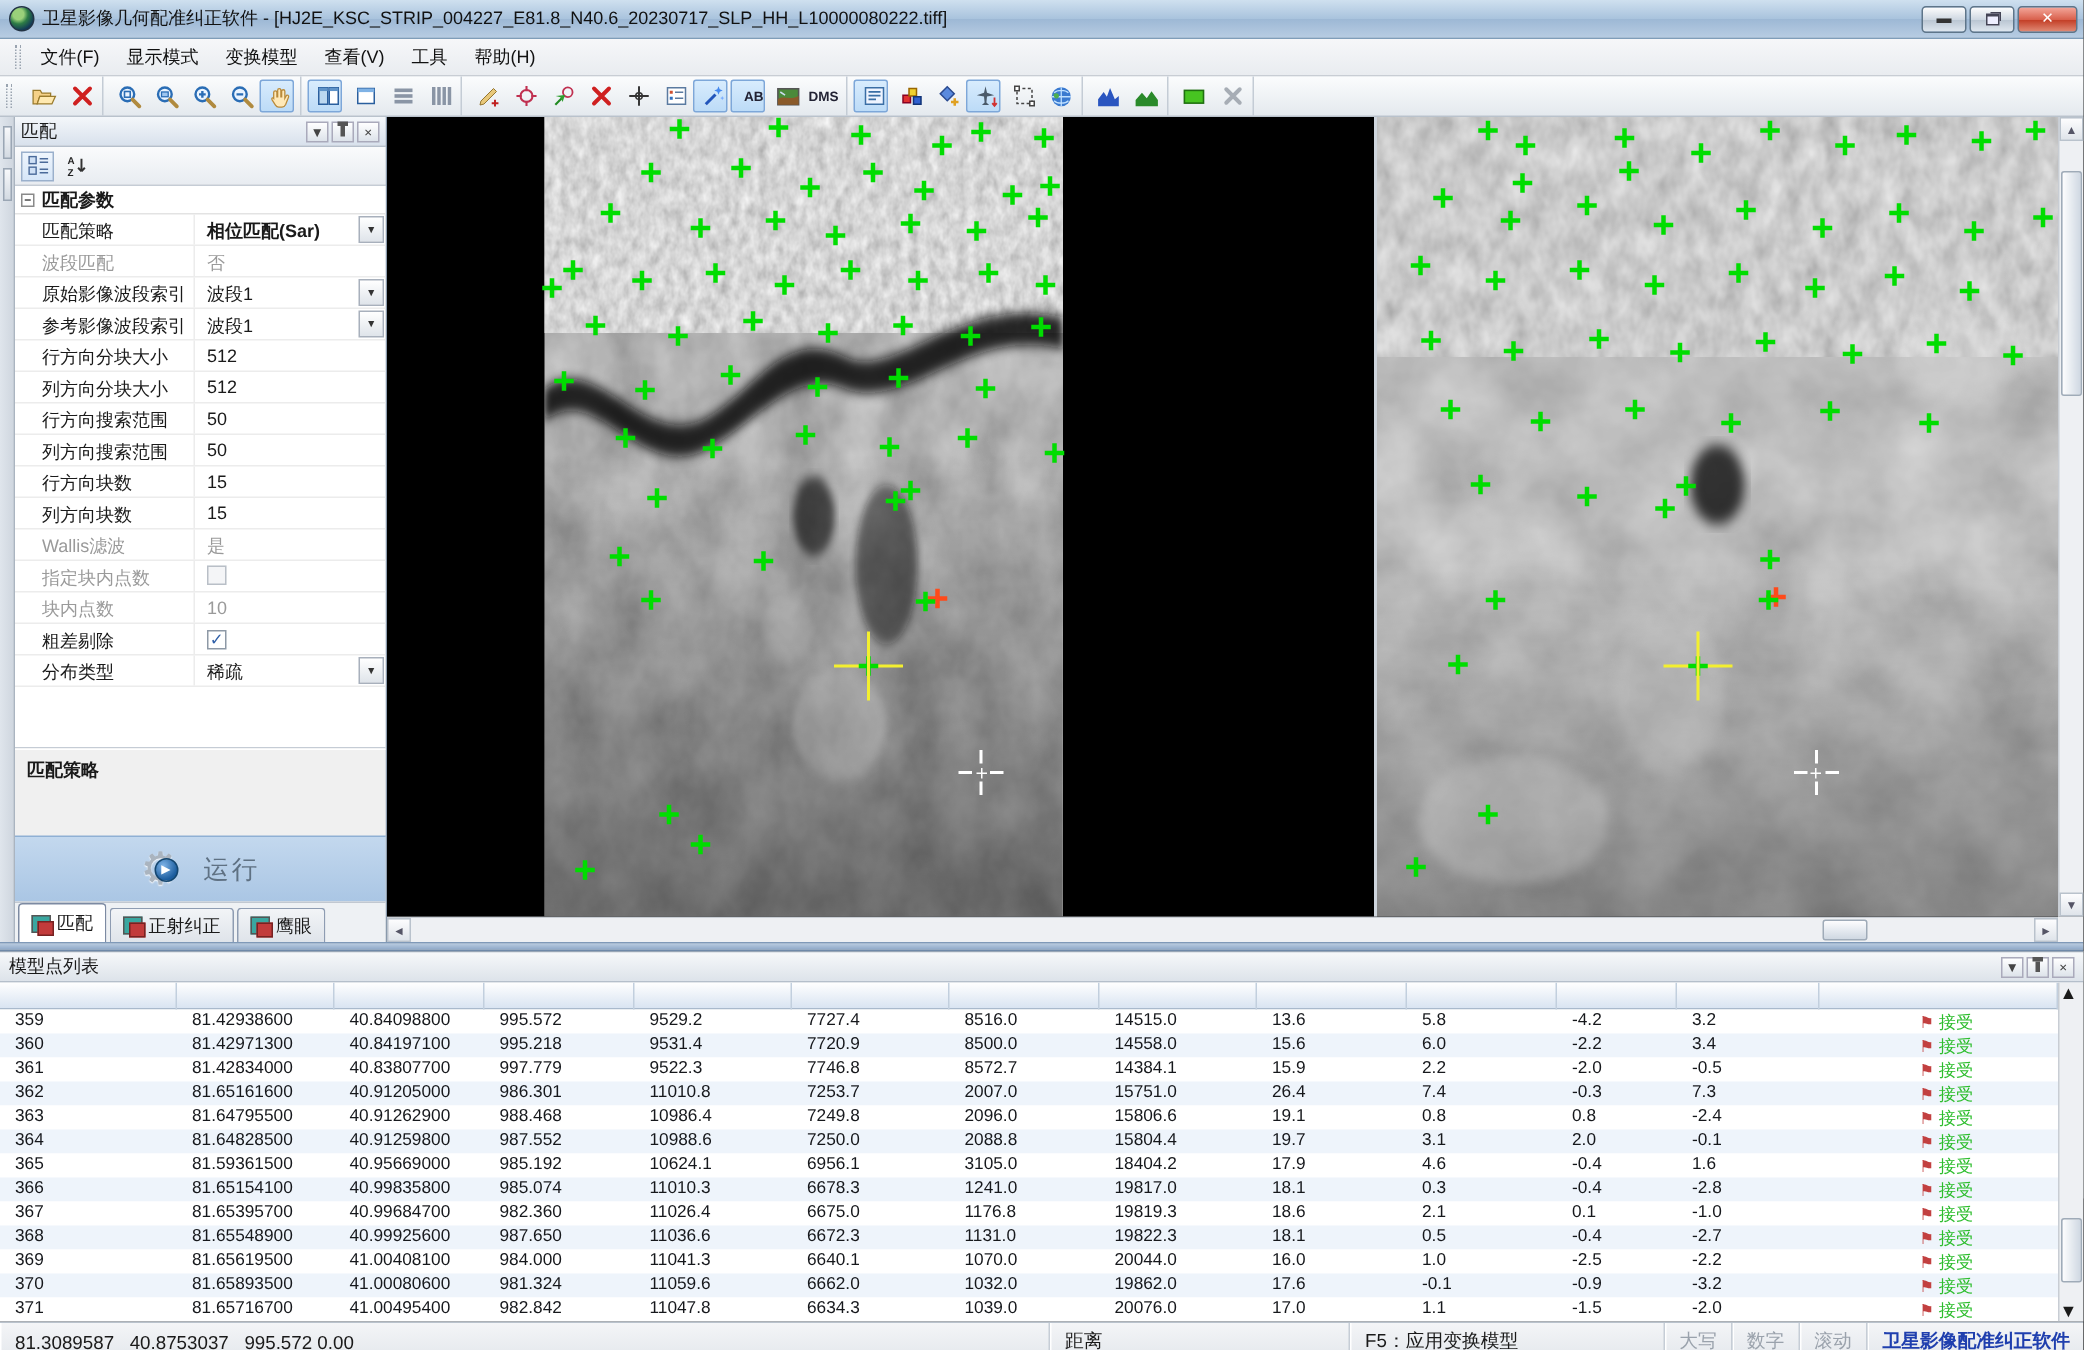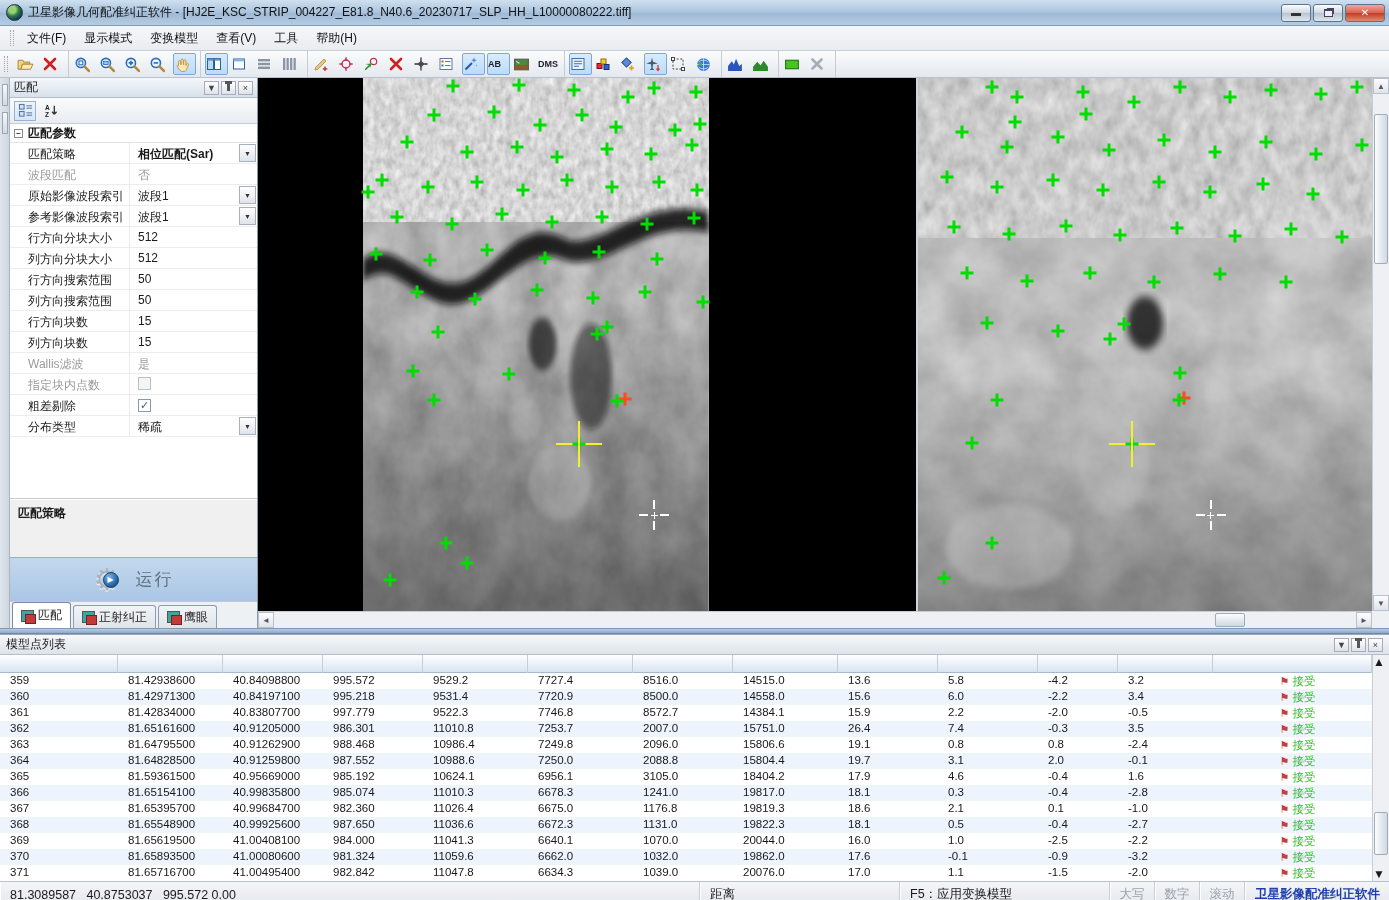--- a/index.html
+++ b/index.html
@@ -21,21 +21,21 @@
   .restore-glyph { width:9px; height:8px; border:1px solid #445; border-top:2px solid #445; background:#eef; box-shadow:2px -2px 0 -1px #445; }
 
   
   .menubar { height:25px; flex:0 0 25px; background:linear-gradient(#f6f7f9,#e9ecf0); border-bottom:1px solid #c8cdd4; display:flex; align-items:center; padding-left:10px; }
   .menu-item { padding:3px 9px; color:#111; }
   .grip { width:4px; height:16px; margin-right:4px; border-left:1px dotted #9aa4b0; border-right:1px dotted #9aa4b0; }
 
   
   .toolbar { height:27px; flex:0 0 27px; background:linear-gradient(#fbfcfd,#e4e9ee); border-bottom:1px solid #b9c2cc; display:flex; align-items:center; padding:0 4px; }
   .tgroup { display:flex; align-items:center; border-right:1px solid #c4ccd5; padding:0 3px; height:100%; }
-  .tbtn { width:23px; height:22px; display:flex; align-items:center; justify-content:flex-start; border:1px solid transparent; border-radius:2px; margin:0 1px; }
+  .tbtn { width:23px; height:22px; display:flex; align-items:center; justify-content:flex-end; border:1px solid transparent; border-radius:2px; margin:0 1px; }
   .tbtn.sel { background:linear-gradient(#d8ecfd,#bcdbf7); border-color:#7da7d9; }
   .tbtn svg { display:block; }
   .tbtn .txticon { font-size:9px; font-weight:bold; color:#223; letter-spacing:0; }
 
   
   .main { flex:0 0 550px; height:550px; display:flex; }
   .dockstrip { width:10px; background:linear-gradient(90deg,#dfe5ec,#cfd6df); border-right:1px solid #aab4c0; }
   .dockstrip .nub { width:6px; height:22px; margin:6px auto; background:linear-gradient(#f8f9fb,#d3dae2); border:1px solid #9aa6b4; }
 
   
@@ -475,20 +475,24 @@
               <div class="prop-label">列方向块数</div>
               <div class="prop-value"><span>15</span></div>
             </div>
             <div class="prop-row disabled">
               <div class="prop-label">Wallis滤波</div>
               <div class="prop-value"><span>是</span></div>
             </div>
             <div class="prop-row disabled">
               <div class="prop-label">指定块内点数</div>
               <div class="prop-value"><span class="cbx dis"></span></div>
+            </div>
+            <div class="prop-row disabled">
+              <div class="prop-label">块内点数</div>
+              <div class="prop-value"><span>10</span></div>
             </div>
             <div class="prop-row">
               <div class="prop-label">粗差剔除</div>
               <div class="prop-value"><span class="cbx">✓</span></div>
             </div>
             <div class="prop-row">
               <div class="prop-label">分布类型</div>
               <div class="prop-value"><span>稀疏</span><span class="dd-btn">▼</span></div>
             </div>
           </div>
@@ -827,21 +831,21 @@
               <div class="td">81.65161600</div>
               <div class="td">40.91205000</div>
               <div class="td">986.301</div>
               <div class="td">11010.8</div>
               <div class="td">7253.7</div>
               <div class="td">2007.0</div>
               <div class="td">15751.0</div>
               <div class="td">26.4</div>
               <div class="td">7.4</div>
               <div class="td">-0.3</div>
-              <div class="td">3.5</div>
+              <div class="td">7.3</div>
               <div class="td status"><span class="flag">⚑</span><span>接受</span></div>
             </div>
             <div class="trow">
               <div class="td">363</div>
               <div class="td">81.64795500</div>
               <div class="td">40.91262900</div>
               <div class="td">988.468</div>
               <div class="td">10986.4</div>
               <div class="td">7249.8</div>
               <div class="td">2096.0</div>

